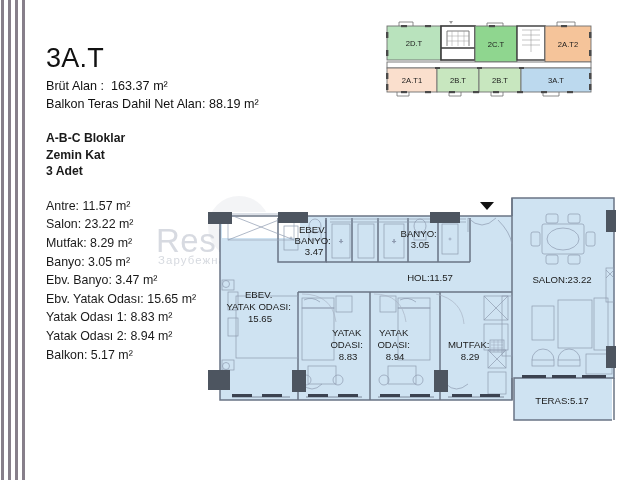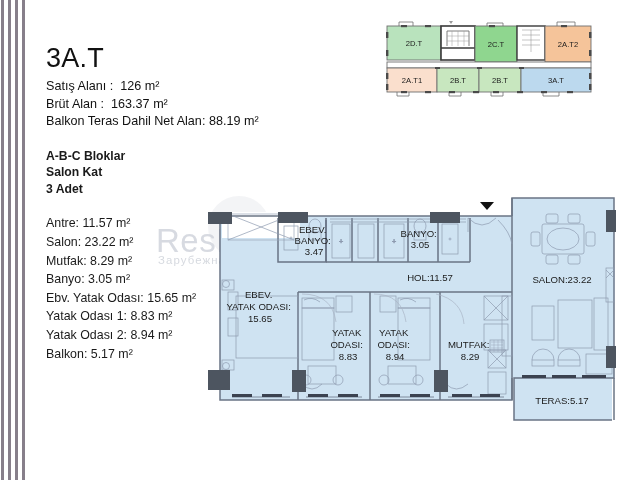--- a/index.html
+++ b/index.html
@@ -135,45 +135,42 @@
   <div class="stripe" style="left:8px;  width:3px;"></div>
   <div class="stripe" style="left:15px; width:3px;"></div>
   <div class="stripe" style="left:22px; width:3px;"></div>
 </div>
 
 <div id="info-panel">
 
   <div id="unit-title">3A.T</div>
 
   <div>
-    <div class="spec-line">
-      <span class="spec-label">Satış Alanı :</span>
-      &nbsp;<span>126 m²</span>
-    </div>
     <div class="spec-line">
       <span class="spec-label">Brüt Alan   :</span>
       &nbsp;<span>163.37 m²</span>
     </div>
     <div class="spec-line">
       <span class="spec-label">Balkon Teras Dahil Net Alan:</span>
       <span>88.19 m²</span>
     </div>
   </div>
 
   <div id="block-info">
     <div>A-B-C Bloklar</div>
-    <div>Salon Kat</div>
+    <div>Zemin Kat</div>
     <div>3 Adet</div>
   </div>
 
   <div id="room-list">
     <div>Antre: 11.57 m²</div>
     <div>Salon: 23.22 m²</div>
     <div>Mutfak: 8.29 m²</div>
     <div>Banyo: 3.05 m²</div>
+    <div>Ebv. Banyo: 3.47 m²</div>
     <div>Ebv. Yatak Odası: 15.65 m²</div>
     <div>Yatak Odası 1: 8.83 m²</div>
     <div>Yatak Odası 2: 8.94 m²</div>
     <div>Balkon: 5.17 m²</div>
   </div>
 </div>
 
 <div id="key-plan">
 <svg viewBox="0 0 222 82" width="222" height="82" xmlns="http://www.w3.org/2000/svg">
   <g stroke="#7d7d7d" stroke-width="0.9" fill="none">

